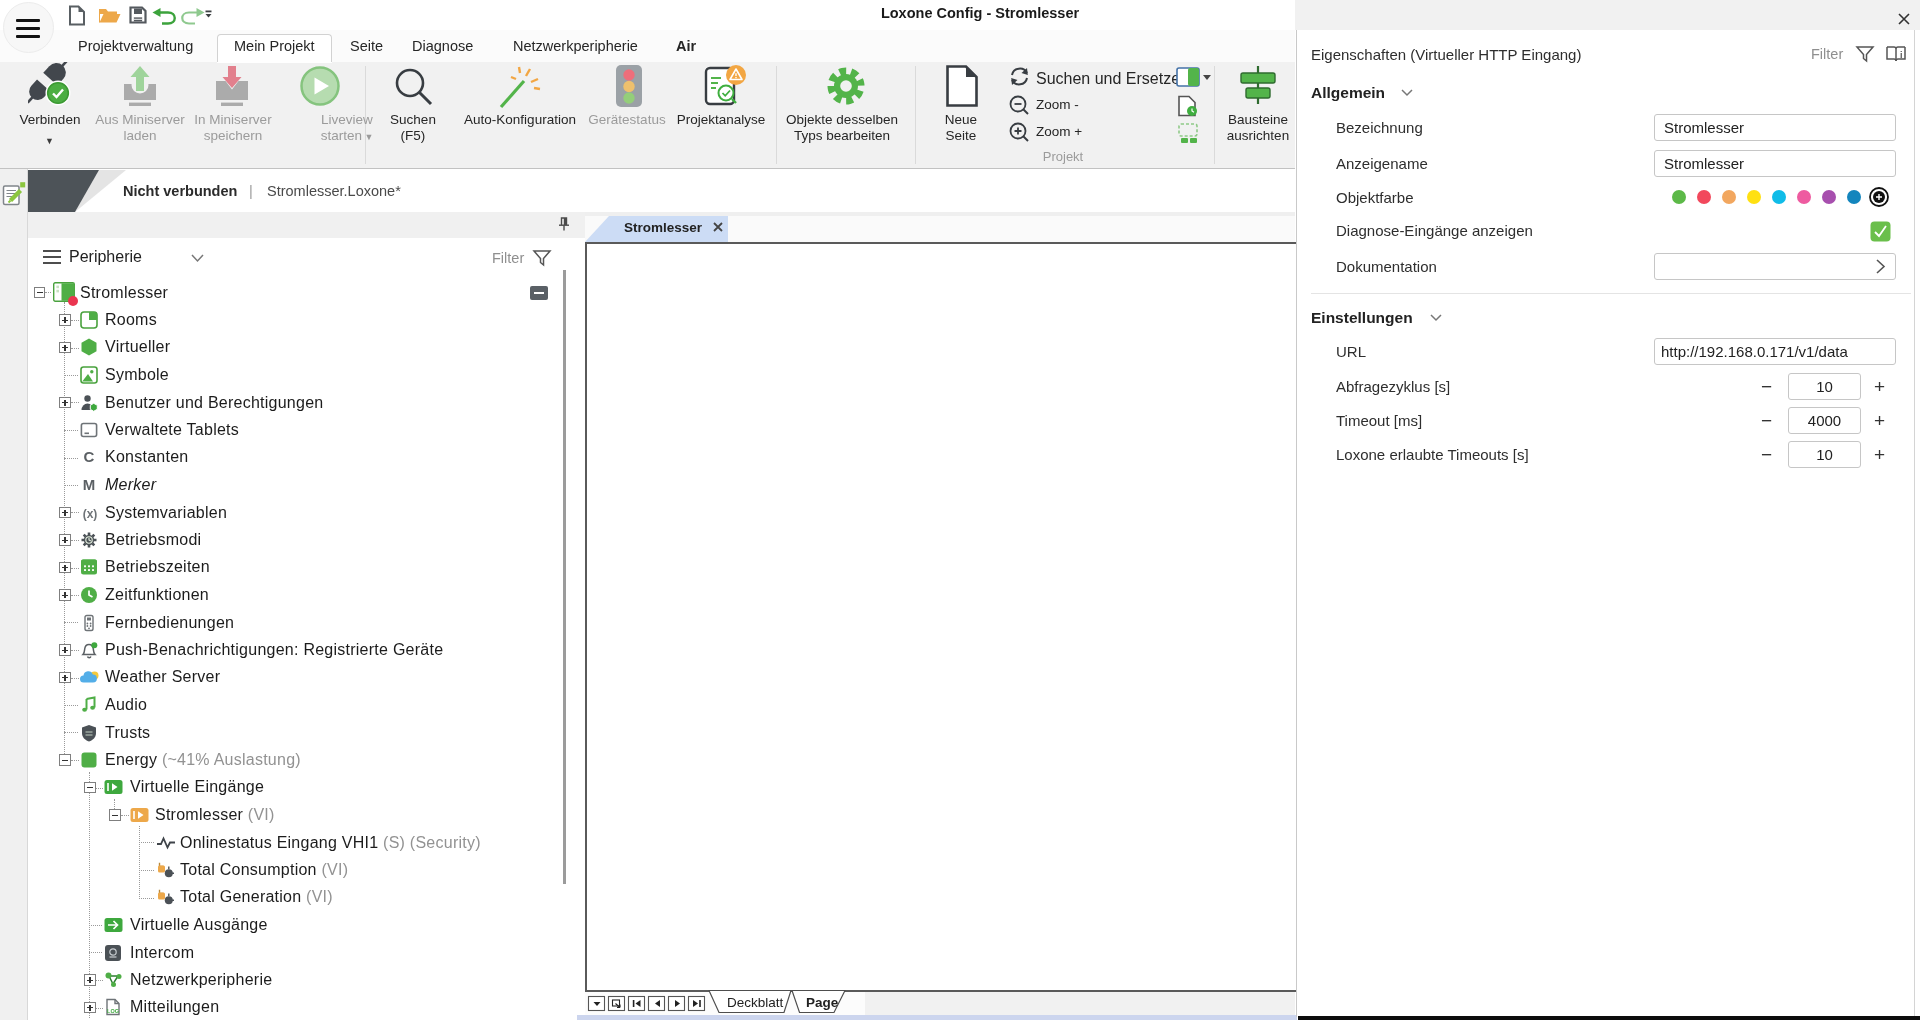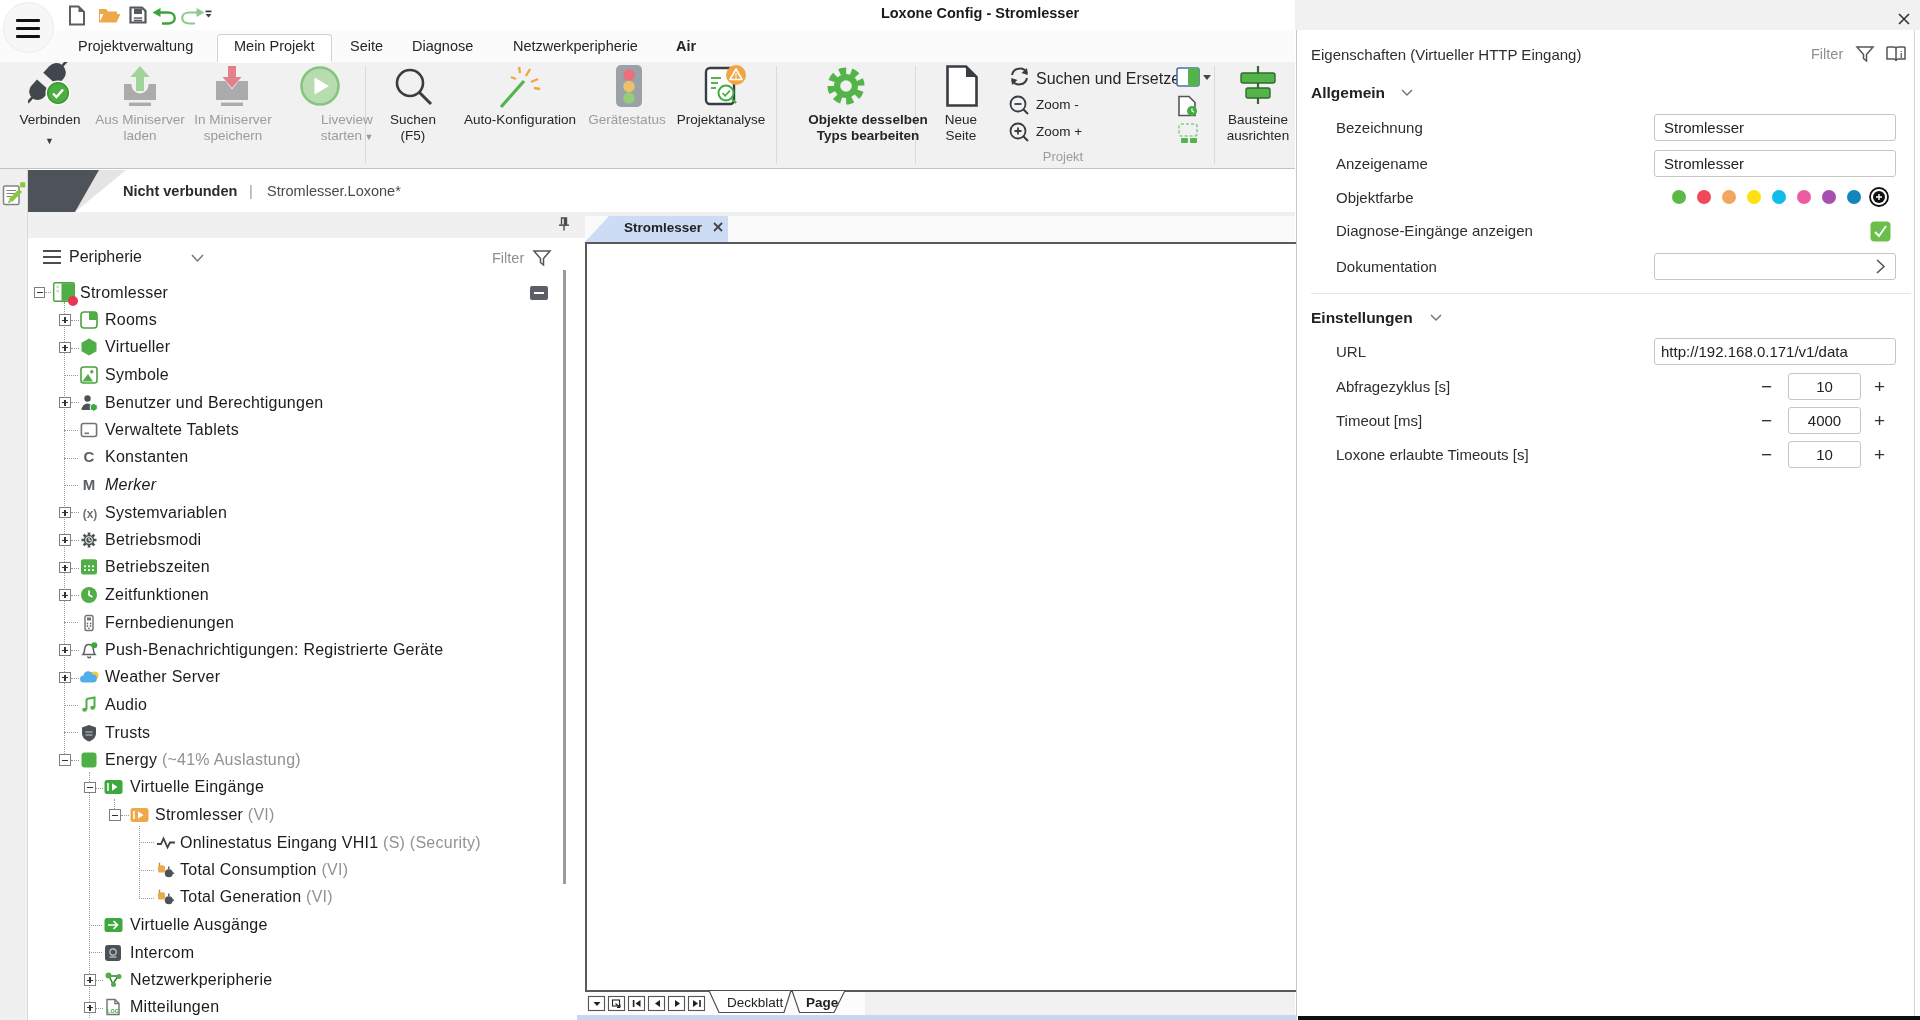--- a/index.html
+++ b/index.html
@@ -72,21 +72,21 @@
 <div class="abs" style="left:1214px;top:66px;width:1px;height:98px;background:#dadada;"></div>
 
 <div class="lbl" style="left:50px;top:112px;">Verbinden</div>
 <div class="lbl gray" style="left:140px;top:112px;">Aus Miniserver<br>laden</div>
 <div class="lbl gray" style="left:233px;top:112px;">In Miniserver<br>speichern</div>
 <div class="lbl gray" style="left:319px;top:112px;margin-left:28px;">Liveview<br>starten<span style="font-size:9px;">&nbsp;▼</span></div>
 <div class="lbl" style="left:413px;top:112px;">Suchen<br>(F5)</div>
 <div class="lbl" style="left:520px;top:112px;">Auto-Konfiguration</div>
 <div class="lbl gray" style="left:627px;top:112px;">Gerätestatus</div>
 <div class="lbl" style="left:721px;top:112px;">Projektanalyse</div>
-<div class="lbl" style="left:868px;top:112px;font-weight:bold;">Objekte desselben<br>Typs bearbeiten</div>
+<div class="lbl" style="left:842px;top:112px;">Objekte desselben<br>Typs bearbeiten</div>
 <div class="lbl" style="left:961px;top:112px;">Neue<br>Seite</div>
 <div class="abs" style="left:1036px;top:70px;font-size:16px;color:#262626;">Suchen und Ersetzen</div>
 <div class="abs" style="left:1036px;top:97px;font-size:13.5px;color:#262626;">Zoom -</div>
 <div class="abs" style="left:1036px;top:124px;font-size:13.5px;color:#262626;">Zoom +</div>
 <div class="lbl" style="left:1258px;top:112px;">Bausteine<br>ausrichten</div>
 <div class="lbl gray" style="left:1063px;top:149px;font-size:13px;">Projekt</div>
 <div class="abs" style="left:45px;top:136px;font-size:9px;color:#3c3c3c;">▼</div>
 
 <div class="abs" id="ribicons" style="left:0;top:0;">
 

